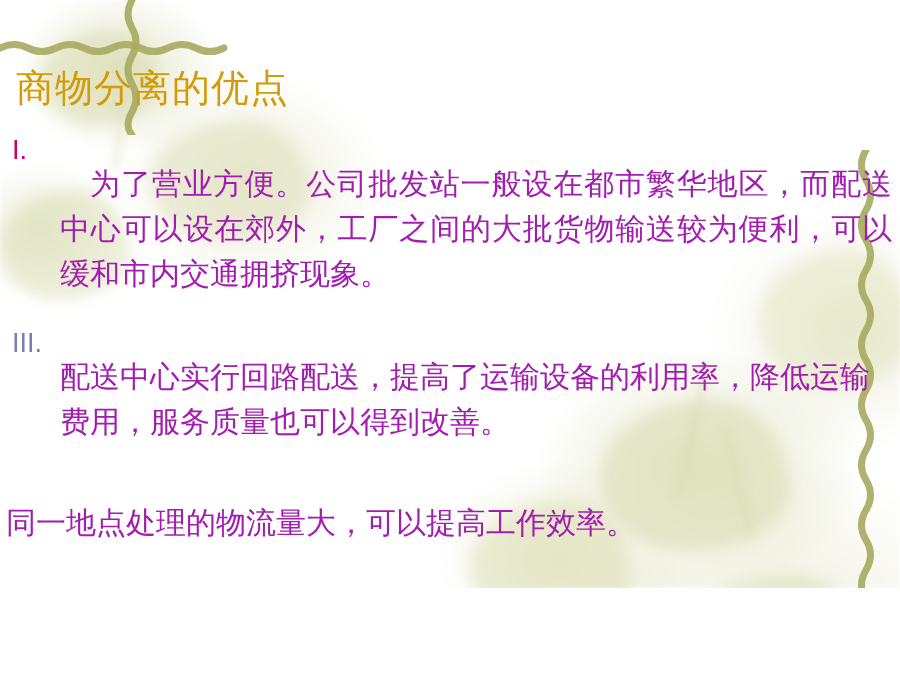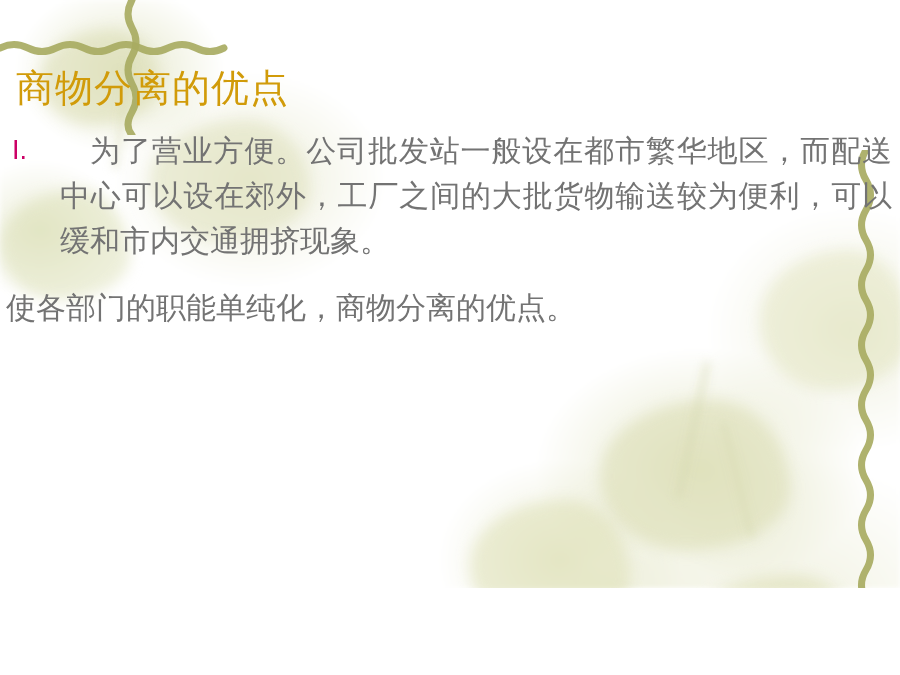--- a/index.html
+++ b/index.html
@@ -91,25 +91,26 @@
     font-family: "Liberation Sans", "DejaVu Sans", sans-serif;
     box-sizing: border-box;
   }
   .m1 { color: #cc0066; }
   .m2, .m3, .m4 { color: #7d7daf; }
 
   .item-text {
     flex: 1 1 auto;
     font-size: 30px;
     line-height: 45px;
-    color: #737373;
-    font-family: Liberation Serif, serif;
+    color: #a21caf;
+    font-family: Liberation Mono, monospace;
     letter-spacing: 0px;
     text-align: justify;
     text-justify: inter-character;
+    margin-top: 36px;
   }
   .item-1 .item-text { text-indent: 30px; }
   .item-1, .item-2 { margin-bottom: 22px; }
   .item-3 { margin-bottom: 20px; }
   .item-3 .item-text,
   .item-4 .item-text { text-align: left; }
 </style>
 </head>
 <body>
 
@@ -150,19 +151,23 @@
   <div class="title">商物分离的优点</div>
 
   <div class="body-list">
 
     <div class="item item-1">
       <div class="marker m1">I.</div>
       <div class="item-text">为了营业方便。公司批发站一般设在都市繁华地区，而配送中心可以设在郊外，工厂之间的大批货物输送较为便利，可以缓和市内交通拥挤现象。</div>
     </div>
 
 
+    <div class="item item-3">
+      <div class="marker m3">III.</div>
+      <div class="item-text">配送中心实行回路配送，提高了运输设备的利用率，降低运输费用，服务质量也可以得到改善。</div>
+    </div>
 
     <div class="item item-4">
-      <div class="item-text">使各部门的职能单纯化，商物分离的优点。</div>
+      <div class="item-text">同一地点处理的物流量大，可以提高工作效率。</div>
     </div>
 
   </div>
 </div>
 
 </body></html>

